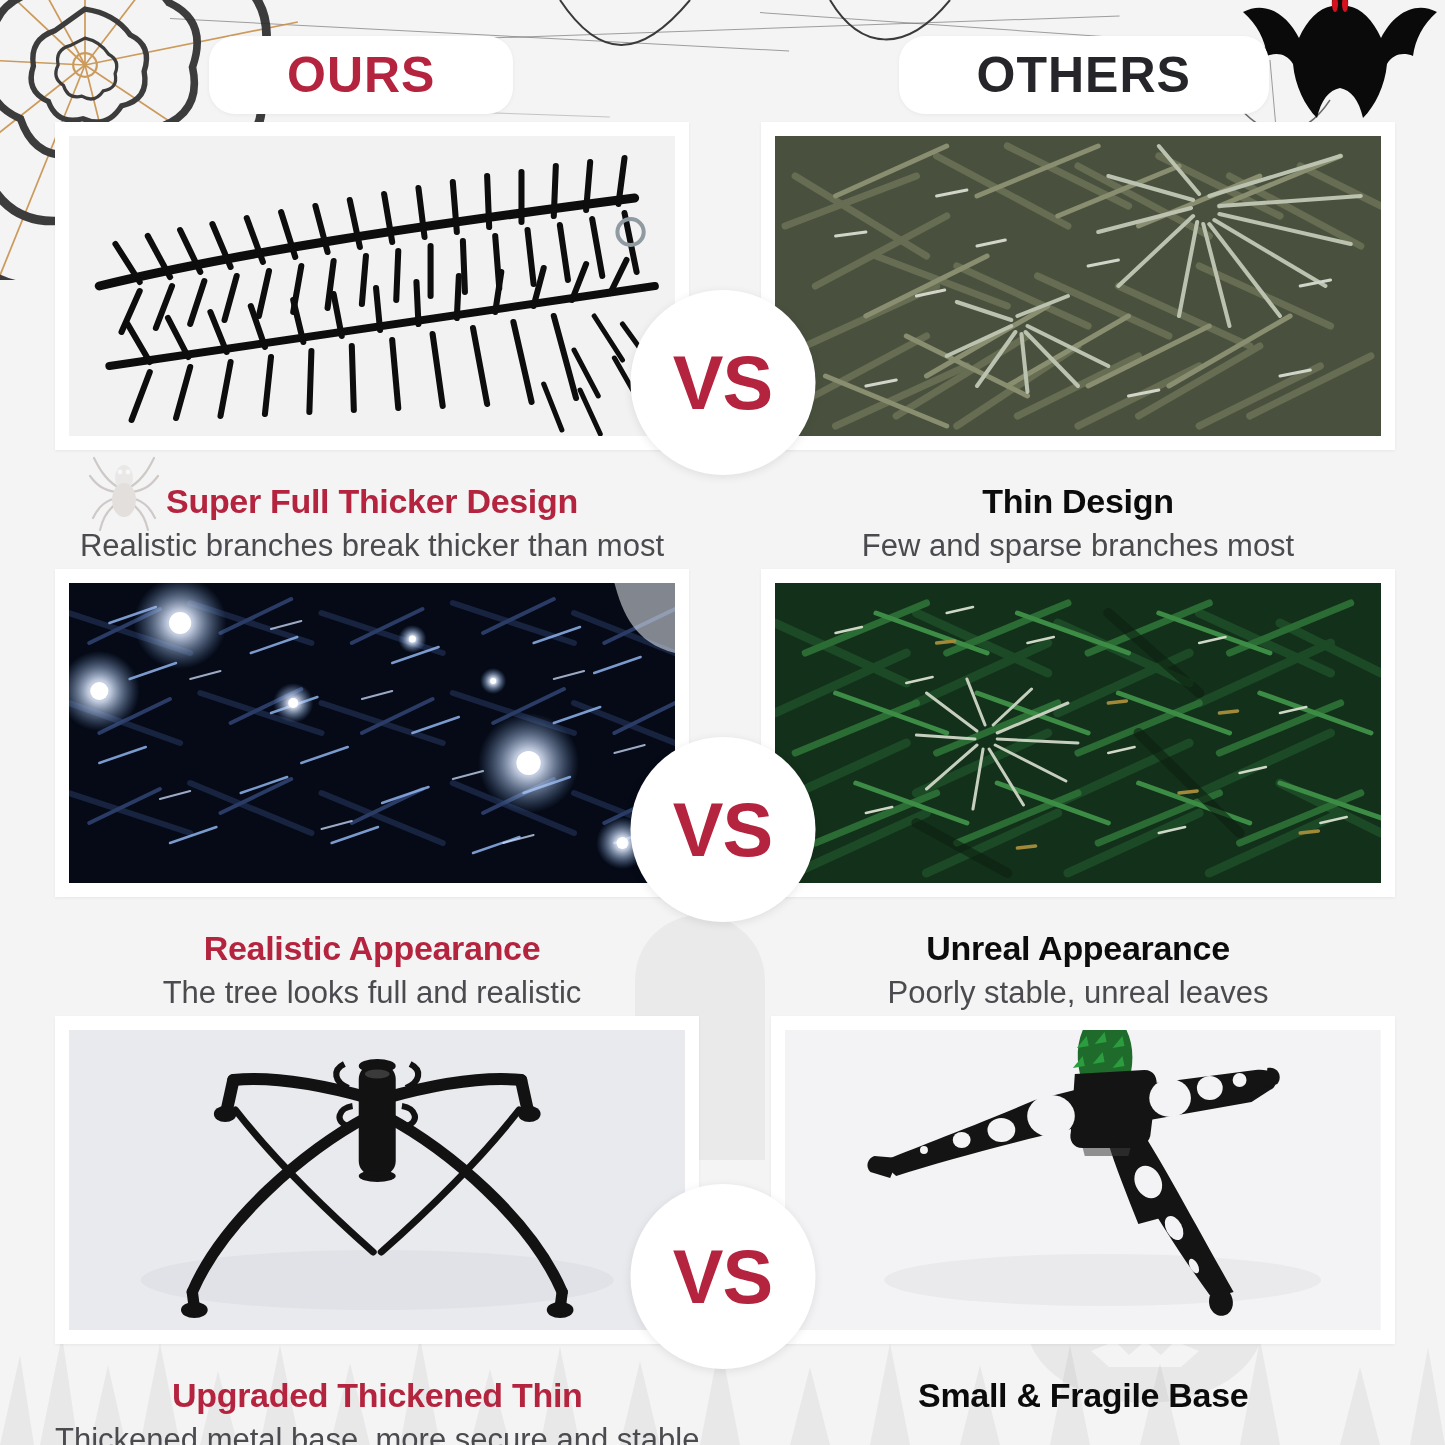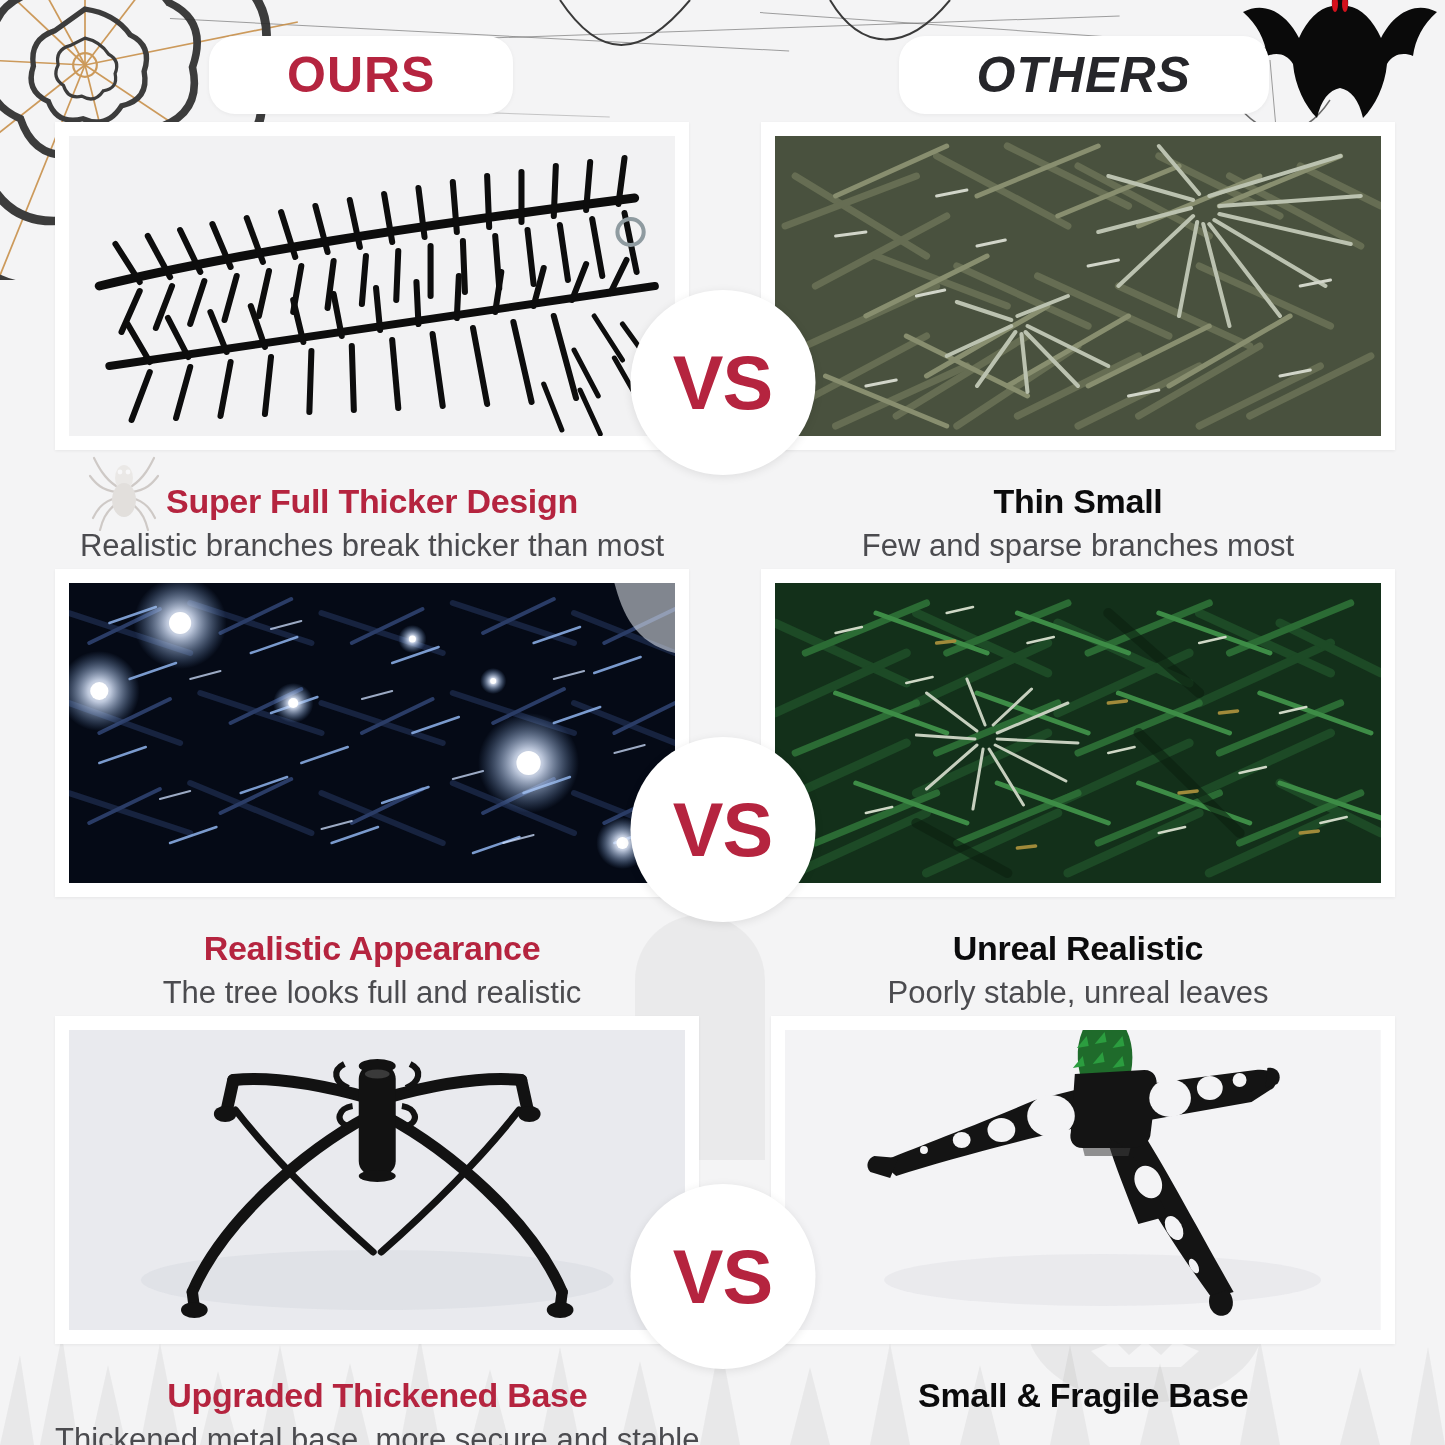--- a/index.html
+++ b/index.html
@@ -80,21 +80,21 @@
     background: #ffffff;
     border-radius: 26px;
     padding: 14px 78px;
     font-size: 50px;
     font-weight: bold;
     letter-spacing: 1px;
     line-height: 1;
     box-shadow: 0 1px 4px rgba(0,0,0,.05);
   }
   .pill.ours { color: #b5243f; }
-  .pill.others { color: #26262a; font-style: italic; }
+  .pill.others { color: #26262a; }
 
   
   .rows {
     position: absolute;
     top: 122px; left: 0;
     width: 1445px;
   }
   .cmp-row {
     position: relative;
     display: flex;
@@ -450,21 +450,21 @@
                   <path d="M520 150 L550 144"></path>
                     <path d="M500 240 L530 234"></path>
                     <path d="M160 60 L190 54"></path>
                 </g>
               </g>
               <rect width="600" height="300" fill="#2f3a28" opacity=".12"></rect>
             </svg>
           </div>
         </div>
         <div class="caption">
-          <div class="cap-title others">Thin Small</div>
+          <div class="cap-title others">Thin Design</div>
           <div class="cap-sub">Few and sparse branches most</div>
         </div>
       </div>
 
       <div class="vs-badge">VS</div>
     </div>
 
     <div class="cmp-row">
       <div class="cell left">
         <div class="photo-frame">
@@ -658,21 +658,21 @@
                     <path d="M400 210 L418 208"></path>
                   <path d="M520 250 L538 248"></path>
                     <path d="M240 265 L258 263"></path>
                     <path d="M440 130 L458 128"></path>
                 </g>
               </g>
             </svg>
           </div>
         </div>
         <div class="caption">
-          <div class="cap-title others">Unreal Realistic</div>
+          <div class="cap-title others">Unreal Appearance</div>
           <div class="cap-sub">Poorly stable, unreal leaves</div>
         </div>
       </div>
 
       <div class="vs-badge">VS</div>
     </div>
 
     <div class="cmp-row">
       <div class="cell left">
         <div class="photo-frame">
@@ -705,21 +705,21 @@
                 <path d="M272 58 C 258 52 256 40 268 34"></path>
                 <path d="M328 58 C 342 52 344 40 332 34"></path>
                 <path d="M276 76 C 262 78 258 92 272 96"></path>
                 <path d="M324 76 C 338 78 342 92 328 96"></path>
               </g>
               <ellipse cx="300" cy="44" rx="12" ry="4.5" fill="#3a3a3a"></ellipse>
             </svg>
           </div>
         </div>
         <div class="caption">
-          <div class="cap-title ours">Upgraded Thickened Base</div>
+          <div class="cap-title ours">Upgraded Thickened Thin</div>
           <div class="cap-sub">Thickened metal base, more secure and stable</div>
         </div>
       </div>
 
       <div class="cell right">
         <div class="photo-frame">
           <div class="photo">
             <svg class="art" viewBox="0 0 600 300" preserveAspectRatio="none">
               <rect width="600" height="300" fill="#f3f3f5"></rect>
               <ellipse cx="320" cy="250" rx="220" ry="26" fill="#e6e6ea" opacity=".7"></ellipse>

